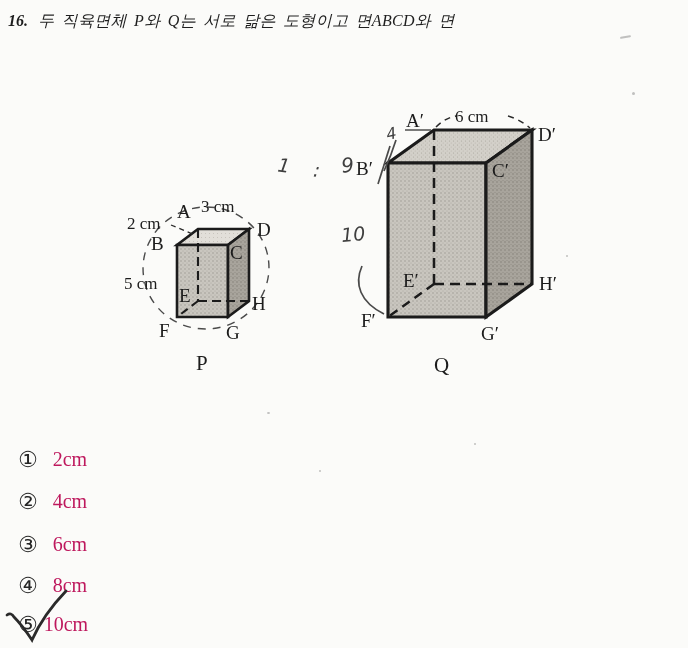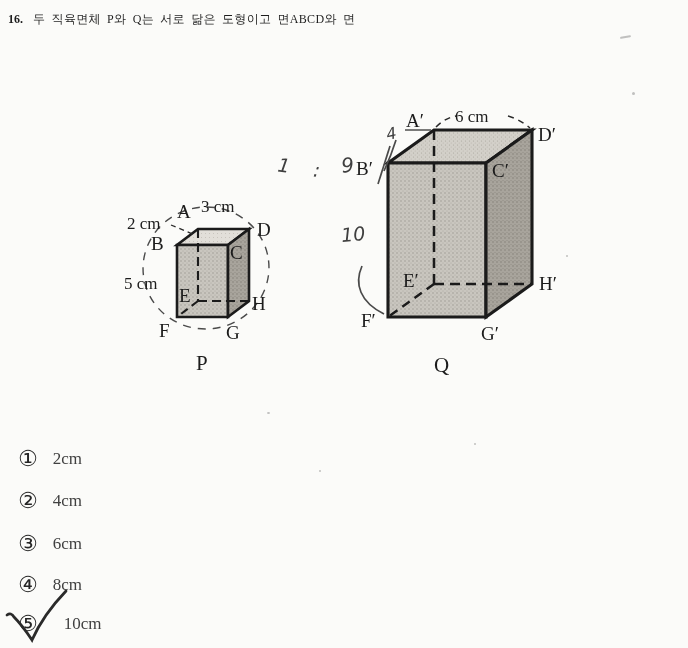--- a/index.html
+++ b/index.html
@@ -1,27 +1,27 @@
 <!DOCTYPE html>
 <html><head>
 <meta charset="utf-8">
 <style>
   html,body{margin:0;padding:0;background:#e8e8e8;}
   .paper{
     position:relative;width:688px;height:648px;margin:0 auto;
     background:#fbfbf9;overflow:hidden;
     font-family:"Liberation Serif","DejaVu Serif",serif;color:#1e1e1e;
   }
-  .qline{position:absolute;white-space:nowrap;font-size:12px;letter-spacing:0.3px;word-spacing:3px;z-index:2;}
+  .qline{position:absolute;white-space:nowrap;font-size:16px;letter-spacing:0.3px;word-spacing:3px;z-index:2;font-style:italic;}
   .qnum{font-weight:700;margin-right:10px;letter-spacing:0;}
   .ovl{border-top:1.6px solid #222;padding-top:1px;}
   .choice{position:absolute;left:18px;display:flex;align-items:center;z-index:2;}
   .cnum{font-family:"DejaVu Sans",sans-serif;font-size:22px;color:#262626;line-height:1;}
-  .clabel{font-size:17px;margin-left:15px;color:#404040;}
-  .choice.last .clabel{margin-left:26px;}
+  .clabel{font-size:20px;margin-left:15px;color:#be185d;}
+  .choice.last .clabel{margin-left:6px;}
   .figure-svg{position:absolute;top:0;left:0;z-index:3;pointer-events:none;}
   .speck{position:absolute;background:#8f8f8f;border-radius:50%;opacity:.55;z-index:1;}
   .speck.dash{border-radius:2px;transform:rotate(-10deg);}
 </style>
 </head>
 <body>
 
 <div class="paper">
 
   <div class="qline" style="top:11px;left:8px;">

